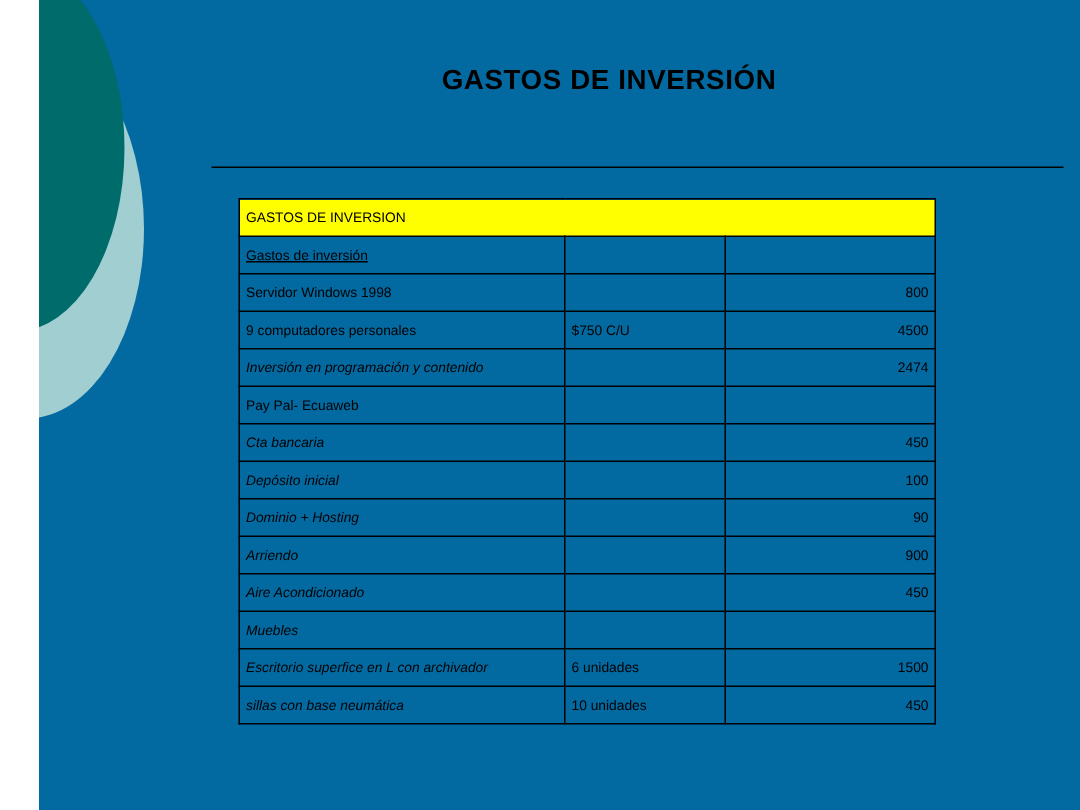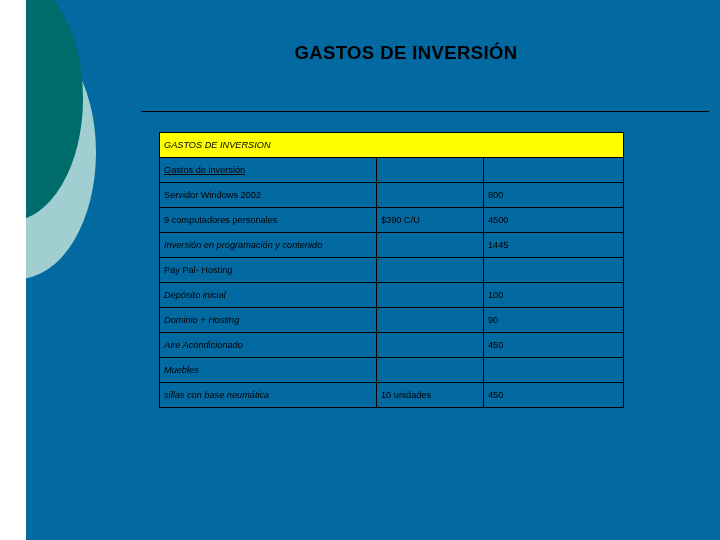--- a/index.html
+++ b/index.html
@@ -93,28 +93,27 @@
     white-space: nowrap;
   }
 
   
   tr.banner td {
     background: #ffff00;
     border: 1px solid #ffff00;
     border-bottom: 1px solid #000000;
     font-size: 9.2px;
     height: 22px;
-    font-style: italic;
   }
 
   
   .u  { text-decoration: underline; }
   .it { font-style: italic; }
   .indent { padding-left: 28px; }
-  .num { padding-right: 5px; }
+  .num { text-align: right; padding-right: 5px; }
 </style>
 </head>
 <body>
 
 <div id="slide">
 
   <div class="deco-circle" id="deco-light" style="background: rgb(160, 206, 209);"></div>
   <div class="deco-circle" id="deco-dark" style="background: rgb(0, 107, 107);"></div>
 
   <div id="title">GASTOS DE INVERSIÓN</div>
@@ -130,58 +129,73 @@
     <tbody id="sheet-body">
       <tr class="banner">
         <td colspan="3">GASTOS DE INVERSION</td>
       </tr>
     <tr>
           <td class="u">Gastos de inversión</td>
           <td></td>
           <td class="num"></td>
         </tr>
         <tr>
-          <td class="">Servidor Windows 2002</td>
+          <td class="">Servidor Windows 1998</td>
           <td></td>
           <td class="num">800</td>
         </tr>
         <tr>
           <td class="">9 computadores personales</td>
-          <td>$390 C/U</td>
+          <td>$750 C/U</td>
           <td class="num">4500</td>
         </tr>
         <tr>
           <td class="it">Inversión en programación y contenido</td>
           <td></td>
-          <td class="num">1445</td>
-        </tr>
-        <tr>
-          <td class="">Pay Pal- Hosting</td>
+          <td class="num">2474</td>
+        </tr>
+        <tr>
+          <td class="">Pay Pal- Ecuaweb</td>
           <td></td>
           <td class="num"></td>
         </tr>
         <tr>
+          <td class="it">Cta bancaria</td>
+          <td></td>
+          <td class="num">450</td>
+        </tr>
+        <tr>
           <td class="it indent">Depósito inicial</td>
           <td></td>
           <td class="num">100</td>
         </tr>
         <tr>
           <td class="it">Dominio + Hosting</td>
           <td></td>
           <td class="num">90</td>
         </tr>
         <tr>
+          <td class="it">Arriendo</td>
+          <td></td>
+          <td class="num">900</td>
+        </tr>
+        <tr>
           <td class="it">Aire Acondicionado</td>
           <td></td>
           <td class="num">450</td>
         </tr>
         <tr>
           <td class="it">Muebles</td>
           <td></td>
           <td class="num"></td>
+        </tr>
+        <tr>
+          <td class="it">Escritorio superfice en L con archivador</td>
+          <td>6 unidades</td>
+          <td class="num">1500</td>
         </tr>
         <tr>
           <td class="it">sillas con base neumática</td>
           <td>10 unidades</td>
           <td class="num">450</td>
         </tr>
       </tbody>
   </table>
 
 </div>

